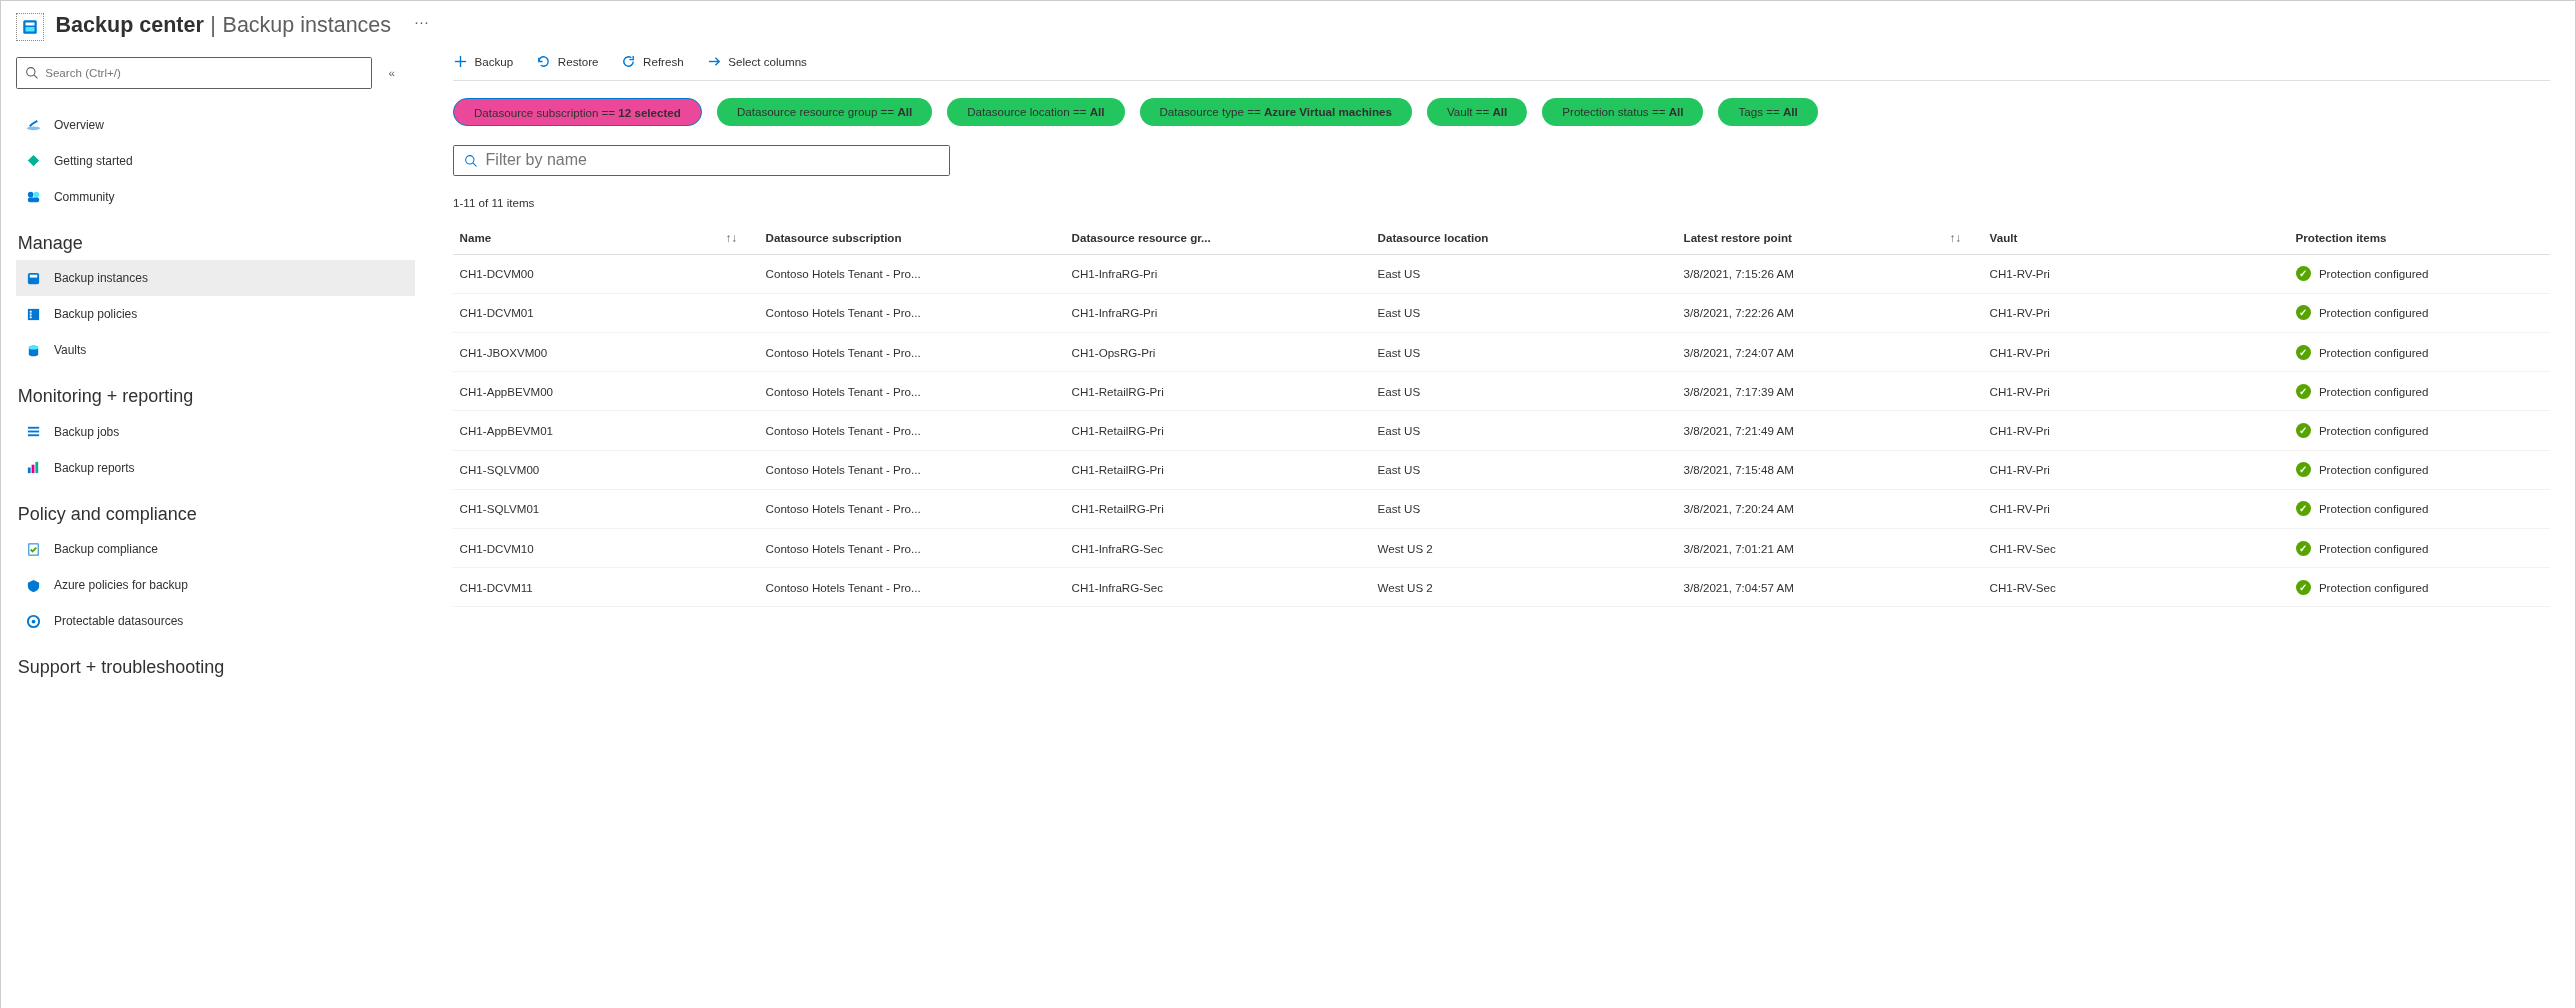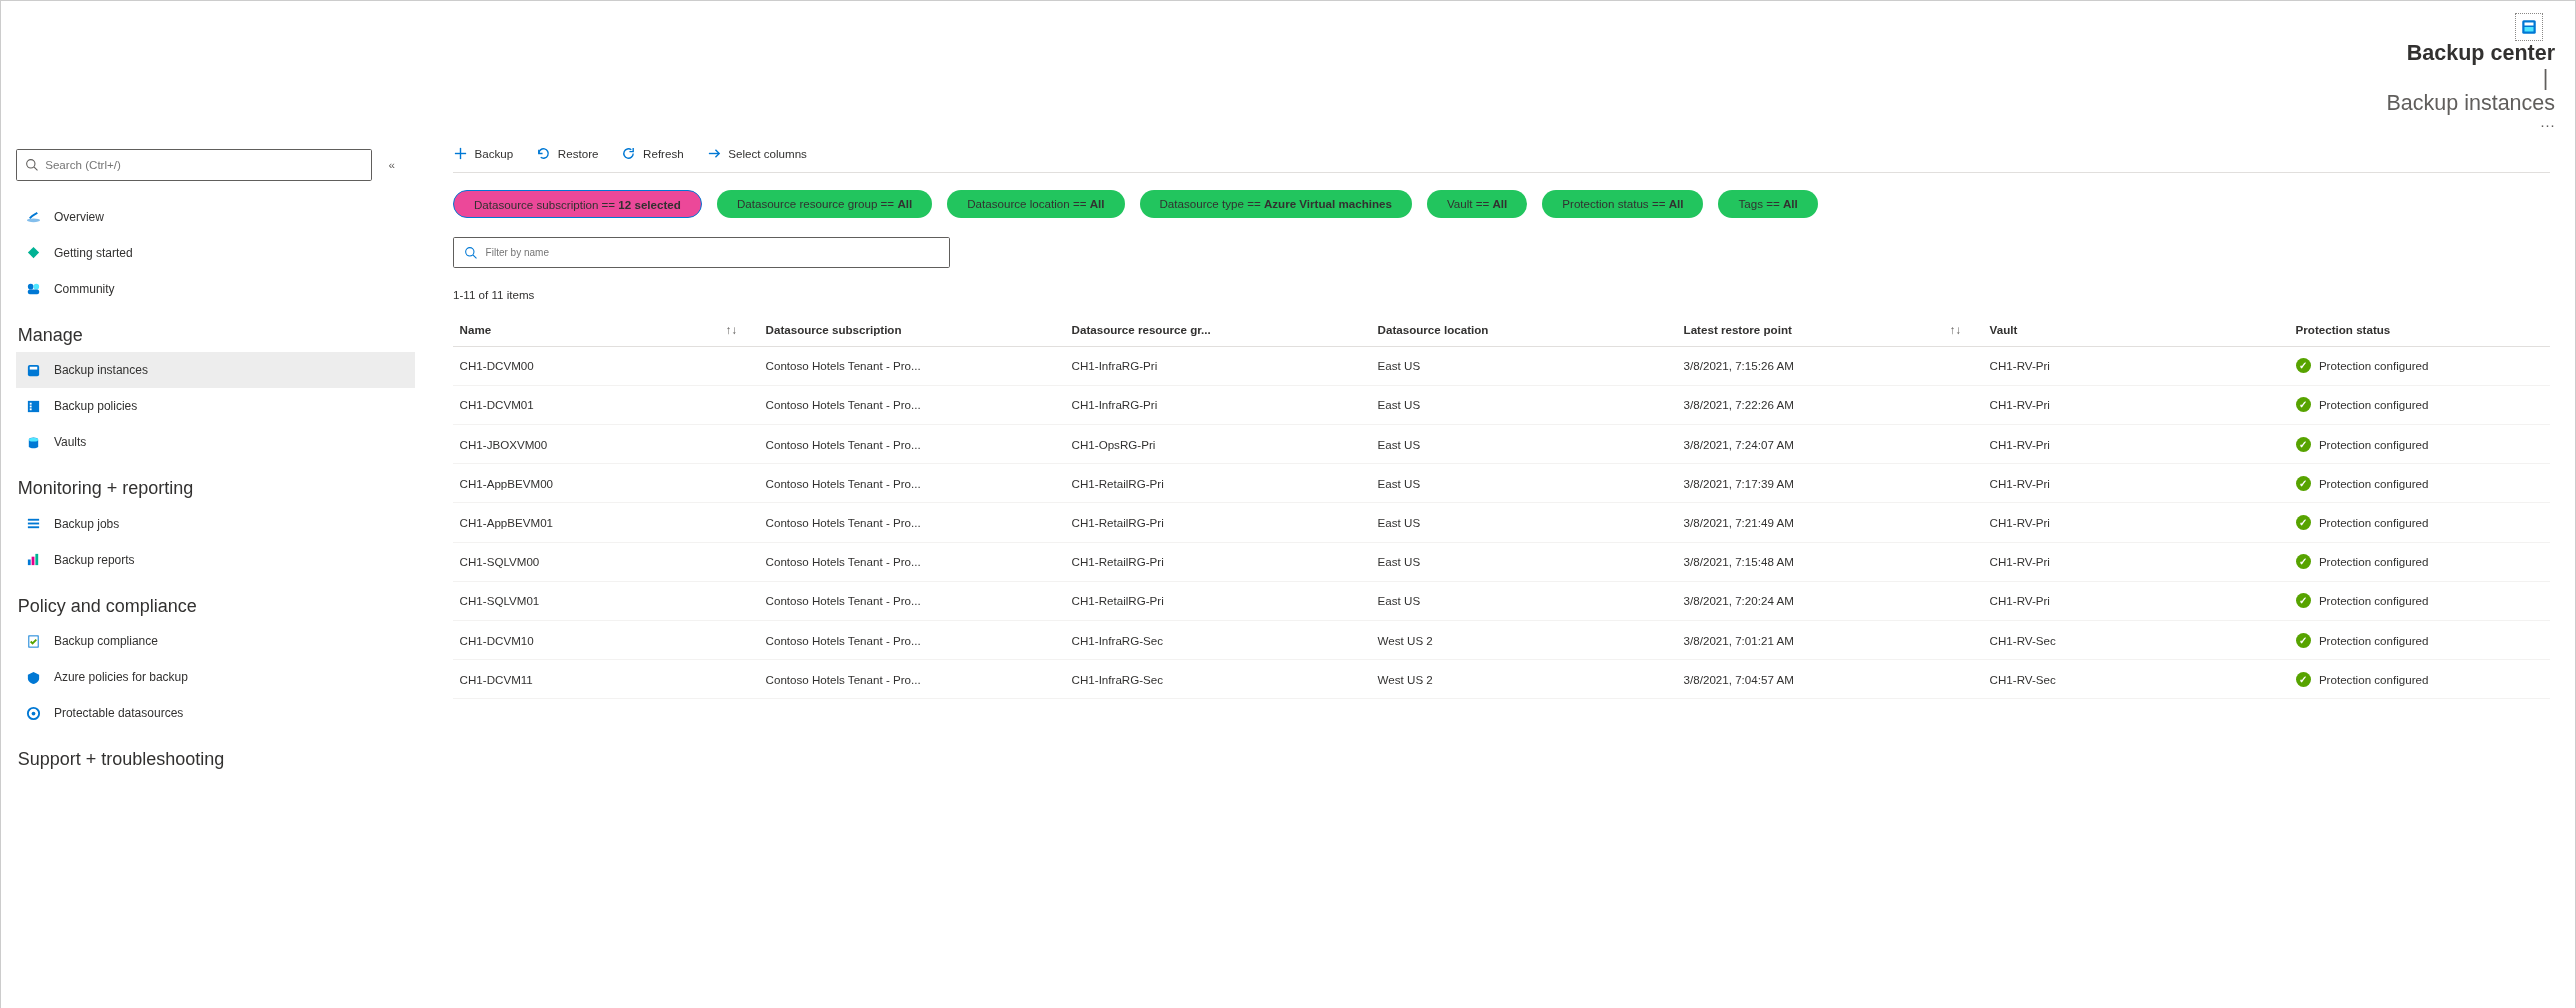--- a/index.html
+++ b/index.html
@@ -1,19 +1,19 @@
 <!DOCTYPE html>
 <html style="font-size:13.3px"><head>
 <meta charset="utf-8">
 <style>
   * { box-sizing: border-box; margin: 0; padding: 0; }
   body { font-family: "Segoe UI", Arial, sans-serif; font-size: 10.8px; color: #323130; background: #fff; }
   .page { display: flex; width: 2576px; height: 1009px; border: 0.8px solid #ccc; }
   .header-area { width: 100%; }
-  .header { display: flex; align-items: flex-end; padding: 11.6px 20px 3.3px 15px; flex-direction: column; }
+  .header { display: flex; align-items: flex-start; padding: 11.6px 20px 3.3px 15px; }
   .header-icon { width: 28px; height: 28px; border: 0.8px dotted #8a8886; display:flex; align-items:center; justify-content:center; margin-right: 11.6px; }
   .header-icon svg { width: 18px; height: 18px; }
   .header-title { font-size: 21.5px; font-weight: 600; }
   .header-sub { font-size: 21.5px; font-weight: 400; color: #605e5c; }
   .header-dots { margin-left: 23px; color: #605e5c; font-size: 15px; }
   .header-company { font-size: 10px; color: #605e5c; padding-left: 58px; margin-top: -1.7px; }
   .below-header { display: flex; width: 100%; }
   .sidebar { width: 422px; padding: 13.3px 8.3px 8.3px 15px; border-right: none; }
   .search-row { display:flex; align-items:center; }
   .search-box { flex: 0 0 356px; border: 0.8px solid #605e5c; border-radius: 1.7px; height: 31.5px; display:flex; align-items:center; padding: 0 8.3px; }
@@ -30,21 +30,21 @@
   .main { flex: 1; padding: 10px 25px 0 30px; overflow:hidden; position:relative; }
   .toolbar { display:flex; align-items:center; gap: 23px; padding-bottom: 11.6px; border-bottom: 0.8px solid #e1dfdd; }
   .tool-btn { display:flex; align-items:center; gap: 6.6px; color: #323130; font-size: 11.6px; cursor:pointer; }
   .tool-btn svg { width:15px; height:15px; color:#0078d4; }
   .filters { display:flex; flex-wrap: wrap; gap: 15px; padding: 16.6px 0 10px 0; }
   .pill { background: #22c55e; border-radius: 827px; padding: 6.6px 20px; font-size: 11.6px; white-space: nowrap; }
   .pill.selected { background: #ec4899; border: 0.8px solid #0078d4; }
   .pill b { font-weight: 600; }
   .filter-input { width: 497px; border: 0.8px solid #605e5c; border-radius: 1.7px; height: 31.5px; display:flex; align-items:center; padding: 0 10px; margin-top: 8.3px; }
   .filter-input svg { width:13.3px; height:13.3px; color:#0078d4; margin-right:8.3px; }
-  .filter-input input { border:none; outline:none; font-size:10px; color:#605e5c; flex:1; }
+  .filter-input input { border:none; outline:none; font-size:16px; color:#605e5c; flex:1; }
   .count { font-size: 11.6px; margin: 20px 0 11.6px 0; }
   table { width: 100%; border-collapse: collapse; table-layout: fixed; }
   thead th { text-align:left; font-weight:600; font-size:11.6px; padding: 10px 6.6px; border-bottom: 0.8px solid #e1dfdd; position:relative; white-space: nowrap; overflow:hidden; text-overflow: ellipsis; }
   thead th .sort { float:right; color:#605e5c; margin-right: 15px; }
   tbody td { padding: 11.6px 6.6px; font-size:11.6px; border-bottom: 0.8px solid #f3f2f1; white-space: nowrap; overflow:hidden; text-overflow: ellipsis; }
   .status { display:flex; align-items:center; gap:8.3px; }
   .status-ok { width:15px; height:15px; border-radius:50%; background:#57a300; display:flex; align-items:center; justify-content:center; }
   .status-ok::after { content:"✓"; color:#fff; font-size:10px; font-weight:bold; }
 </style>
 </head>
@@ -270,21 +270,21 @@
               <col>
           </colgroup>
           <thead>
             <tr>
               <th><span>Name</span><span class="sort">↑↓</span></th>
               <th><span>Datasource subscription</span></th>
               <th><span>Datasource resource gr...</span></th>
               <th><span>Datasource location</span></th>
               <th><span>Latest restore point</span><span class="sort">↑↓</span></th>
               <th><span>Vault</span></th>
-              <th><span>Protection status</span></th>
+              <th><span>Protection items</span></th>
             </tr>
           </thead>
           <tbody id="table-body">
               <tr>
                 <td>CH1-DCVM00</td>
                 <td>Contoso Hotels Tenant - Pro...</td>
                 <td>CH1-InfraRG-Pri</td>
                 <td>East US</td>
                 <td>3/8/2021, 7:15:26 AM</td>
                 <td>CH1-RV-Pri</td>

